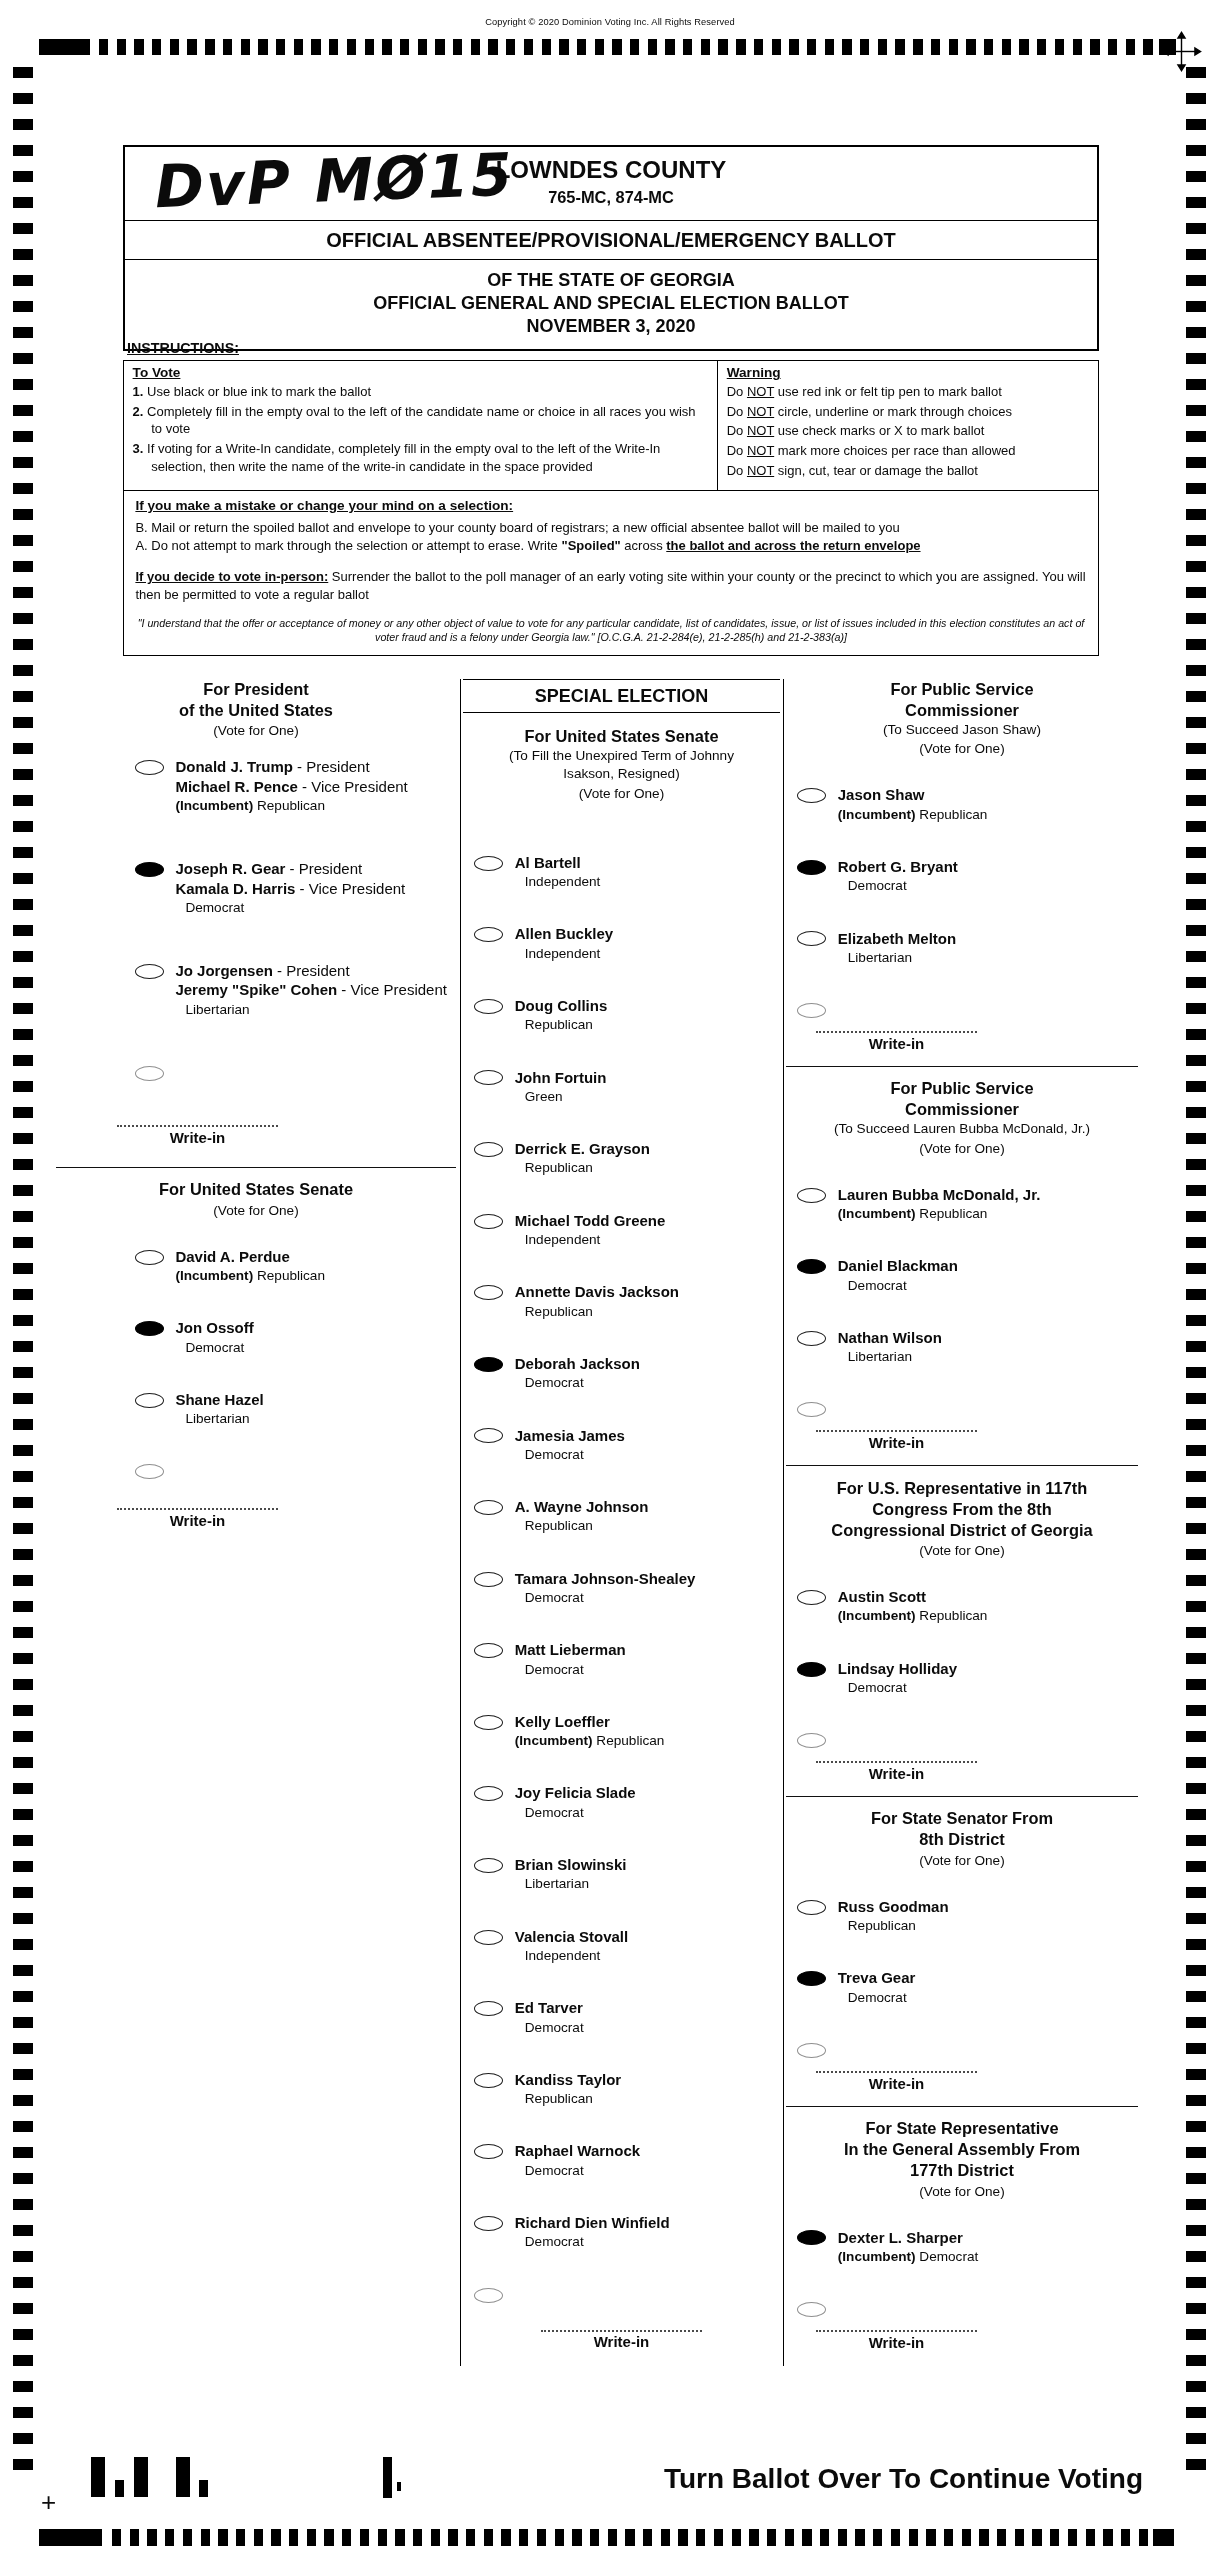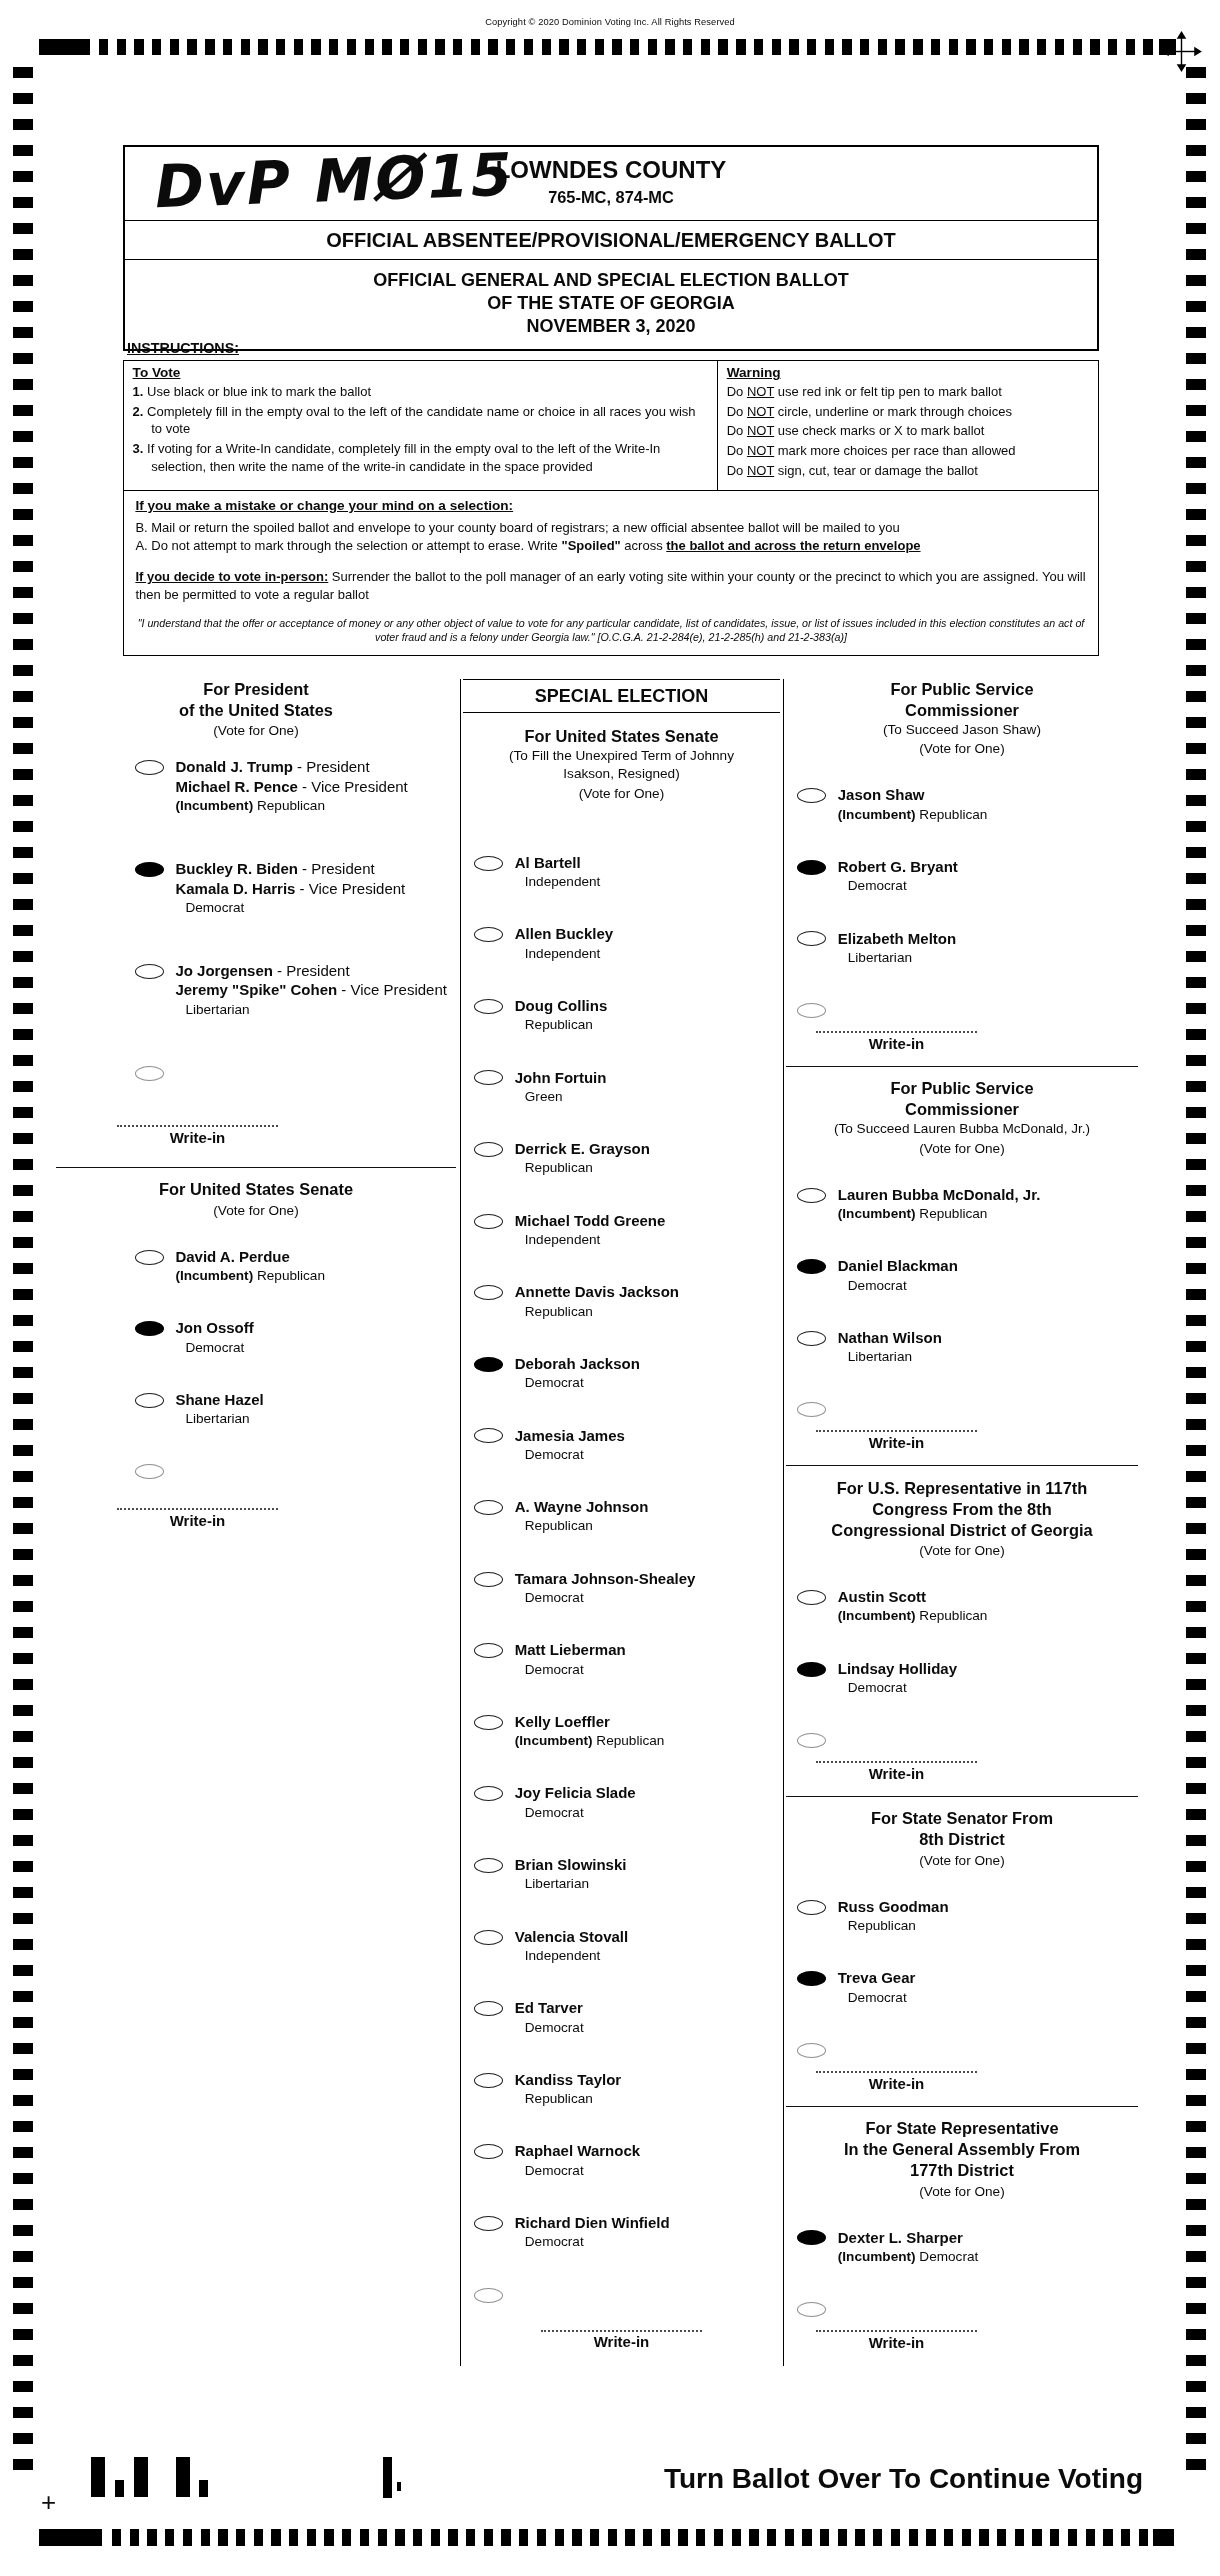--- a/index.html
+++ b/index.html
@@ -120,22 +120,22 @@
   <div class="tm" style="left:1153px;top:2529px;width:21.4px;height:17px;"></div>
 
   <div class="header-box">
     <div class="hb-top">
       <div class="handwriting">DvP MØ15</div>
       <div class="county">LOWNDES COUNTY</div>
       <div class="precinct">765-MC, 874-MC</div>
     </div>
     <div class="hb-mid">OFFICIAL ABSENTEE/PROVISIONAL/EMERGENCY BALLOT</div>
     <div class="hb-bot">
+      <div>OF THE STATE OF GEORGIA</div>
       <div>OFFICIAL GENERAL AND SPECIAL ELECTION BALLOT</div>
-      <div>OF THE STATE OF GEORGIA</div>
       <div>NOVEMBER 3, 2020</div>
     </div>
   </div>
 
   <div class="instr-label">INSTRUCTIONS:</div>
   <div class="instr-box">
     <div class="instr-table">
       <div class="cell-tovote">
         <div class="cell-title">To Vote</div>
         <div>
@@ -178,21 +178,21 @@
           <span class="oval"></span>
           <div class="cand-text">
             <div class="cl"><span class="b">Donald J. Trump</span><span> - President</span></div>
             <div class="cl"><span class="b">Michael R. Pence</span><span> - Vice President</span></div>
             <div class="cl psz"><span class="b">(Incumbent)</span><span> Republican</span></div>
           </div>
         </div>
         <div class="cand">
           <span class="oval filled"></span>
           <div class="cand-text">
-            <div class="cl"><span class="b">Buckley R. Biden</span><span> - President</span></div>
+            <div class="cl"><span class="b">Joseph R. Gear</span><span> - President</span></div>
             <div class="cl"><span class="b">Kamala D. Harris</span><span> - Vice President</span></div>
             <div class="cl indent psz"><span>Democrat</span></div>
           </div>
         </div>
         <div class="cand">
           <span class="oval"></span>
           <div class="cand-text">
             <div class="cl"><span class="b">Jo Jorgensen</span><span> - President</span></div>
             <div class="cl"><span class="b">Jeremy "Spike" Cohen</span><span> - Vice President</span></div>
             <div class="cl indent psz"><span>Libertarian</span></div>

